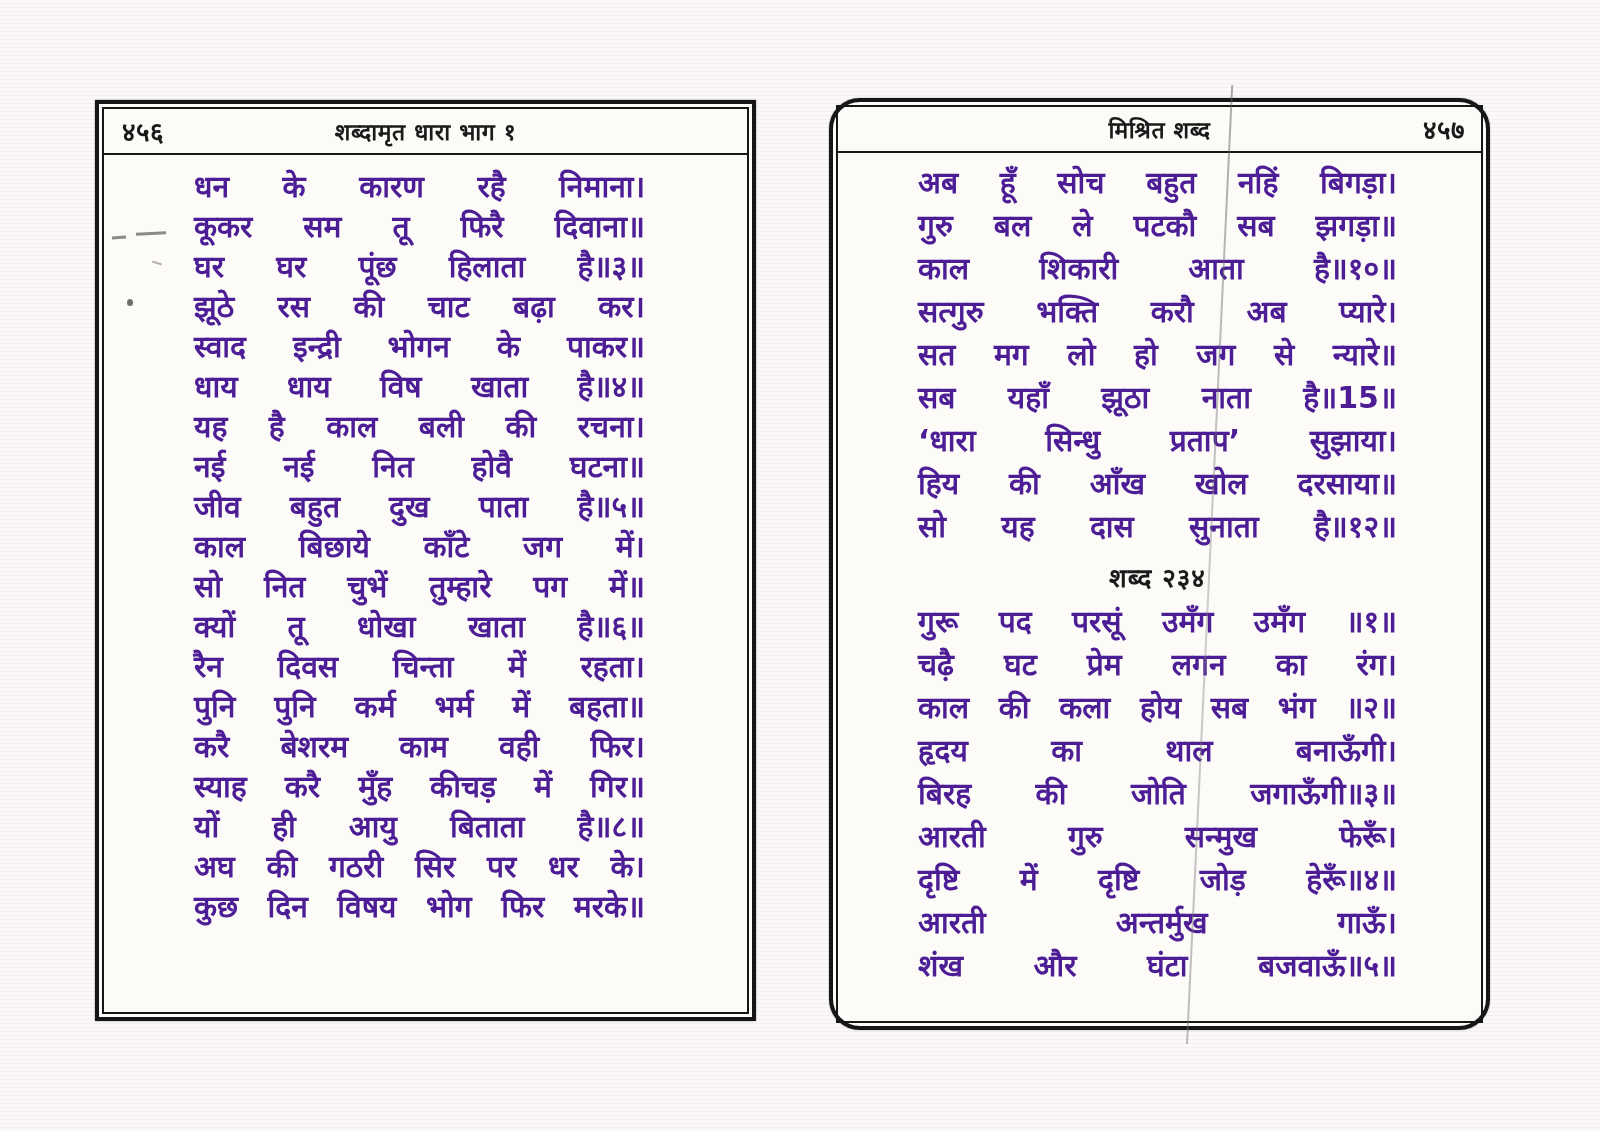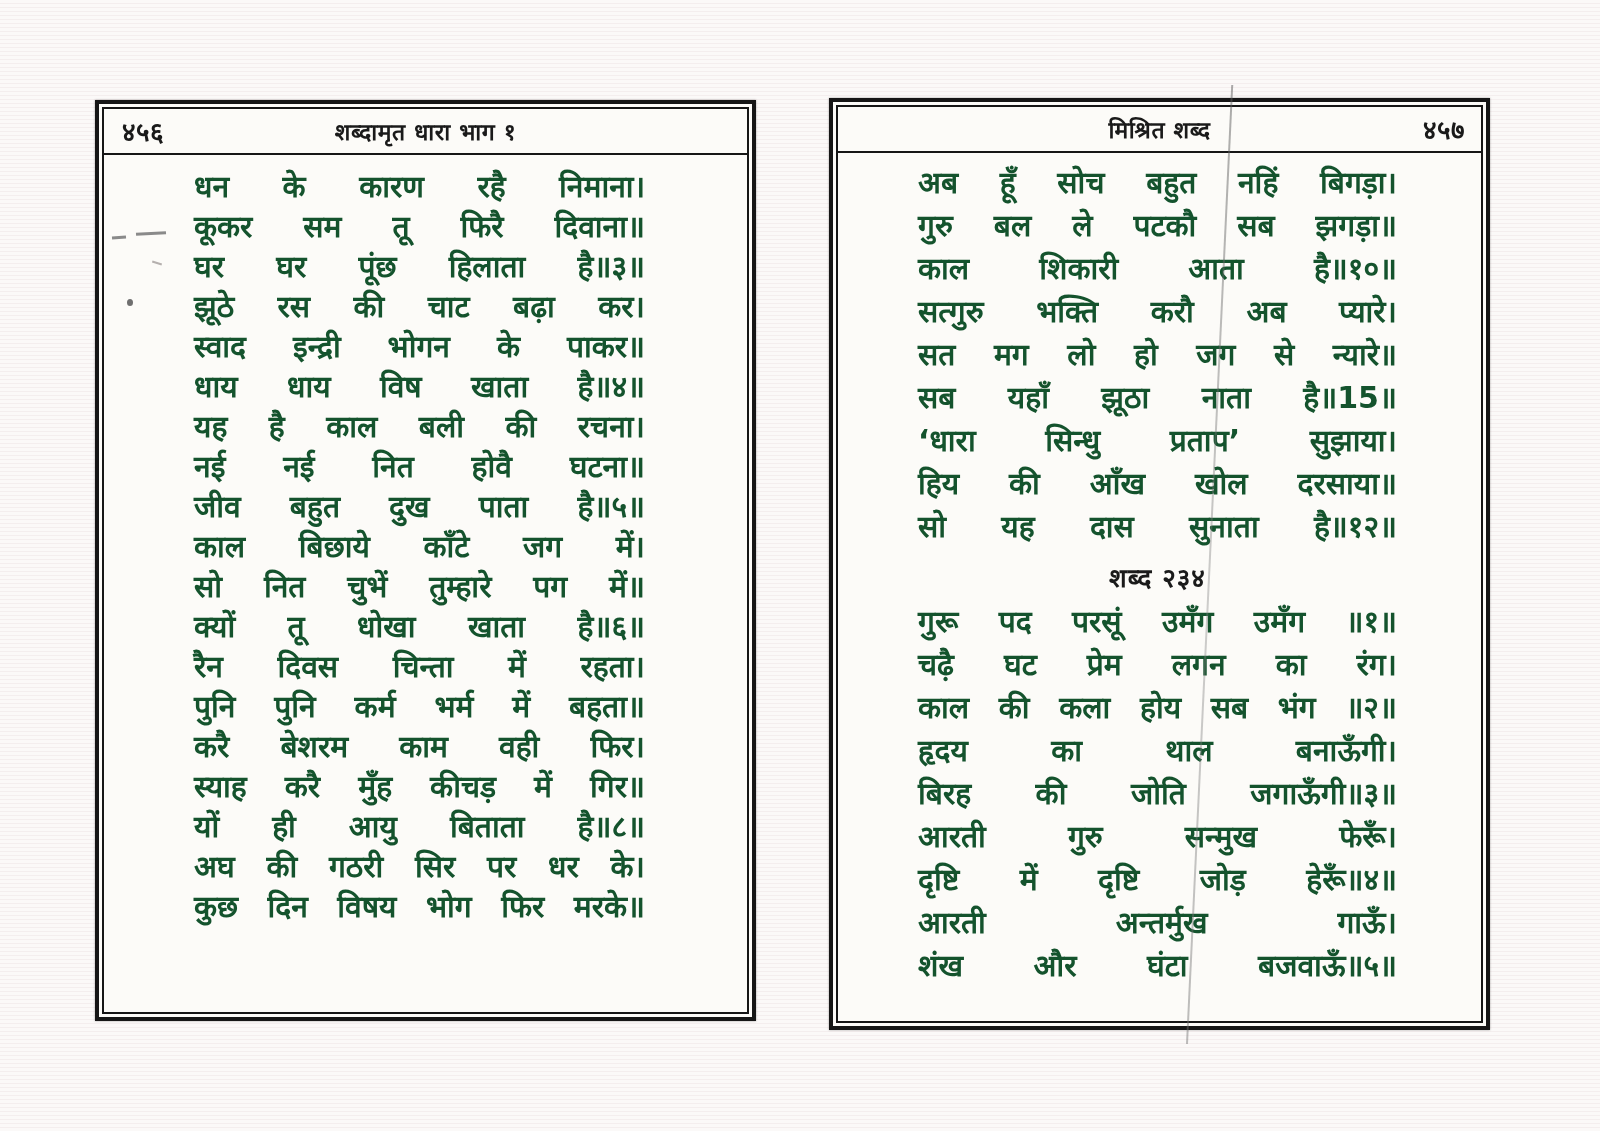--- a/index.html
+++ b/index.html
@@ -27,21 +27,21 @@
     box-shadow: 0 0 2px rgba(0,0,0,0.35);
   }
   .page-inner {
     position: absolute;
     inset: 3px;
     border: 2px solid #161616;
     overflow: hidden;
   }
 
   #left-page  { left: 95px;  top: 100px; width: 661px; height: 921px; }
-  #right-page { left: 829px; top: 98px;  width: 661px; height: 932px; }
+  #right-page { left: 829px; top: 98px;  width: 661px; height: 932px; border-radius: 31px; }
 
   .page-header {
     position: relative;
     height: 44px;
     border-bottom: 2px solid #161616;
     display: flex;
     align-items: center;
     justify-content: center;
     font-size: 23px;
     font-weight: bold;
@@ -62,21 +62,21 @@
   }
   .left-body  { padding: 12px 102px 0 90px; }
   .right-body { padding: 8px 84px 12px 80px; }
 
   .poem-line {
     display: flex;
     justify-content: space-between;
     align-items: baseline;
     white-space: nowrap;
     font-weight: bold;
-    color: #14532d;
+    color: #4c1d95;
     font-size: 30px;
   }
   .left-body  .poem-line { height: 40px; line-height: 40px; }
   .right-body .poem-line { height: 43px; line-height: 43px; }
 
   .section-heading {
     height: 43px;
     line-height: 43px;
     text-align: center;
     font-size: 26px;

